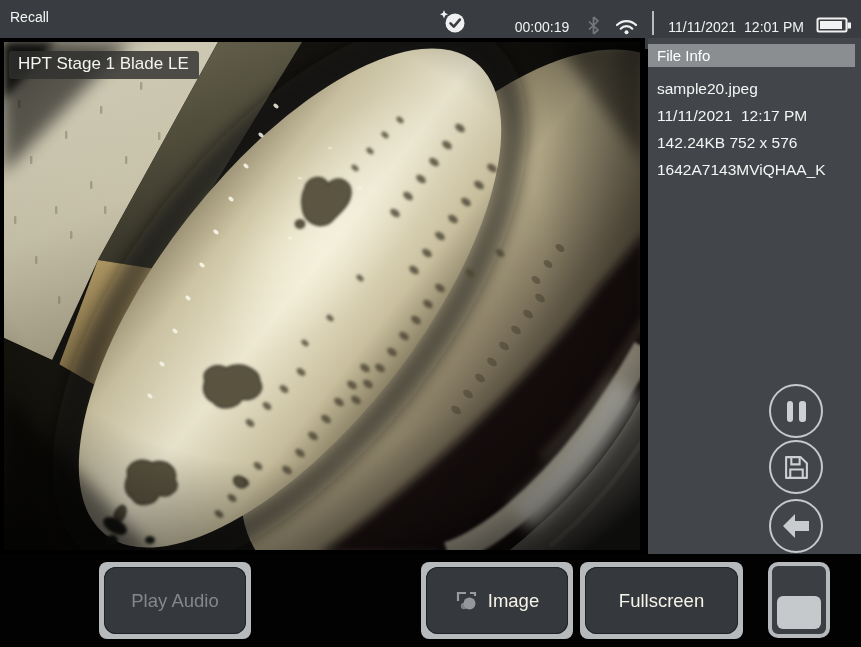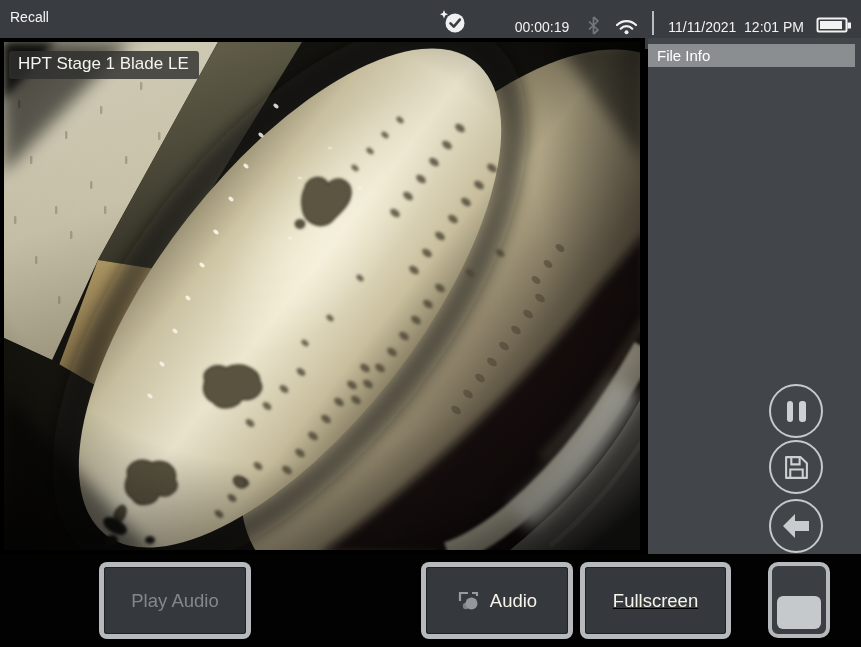--- a/index.html
+++ b/index.html
@@ -64,30 +64,30 @@
   .pause-icon{display:flex;gap:6px;}
   .pause-icon span{display:block;width:6.5px;height:21px;background:#ced1d3;border-radius:3px;}
   
   .bottom-bar{position:absolute;left:0;top:554px;width:861px;height:93px;background:#020202;}
   .soft-btn{
     position:absolute;top:8px;height:77px;width:152px;
     background:#b6babd;border-radius:8px;padding:5px;box-sizing:border-box;
     border:none;cursor:pointer;
   }
   .soft-btn .inner{
-    width:100%;height:100%;background:#35393d;border-radius:3px;
+    width:100%;height:100%;background:#35393d;border-radius:12px;
     display:flex;align-items:center;justify-content:center;gap:9px;
     color:#f6f3e9;font-size:18.5px;font-weight:500;
     box-shadow:inset 0 0 0 1px #202326;
   }
   .soft-btn.disabled .inner{color:#84888c;font-weight:400;}
   .btn-play{left:99px;}
   .btn-analyze{left:259px;}
   .btn-image{left:421px;}
-  .btn-fullscreen{left:580px;width:151px;text-decoration:underline;}
+  .btn-fullscreen{left:580px;width:163px;}
   .toggle-btn{
     position:absolute;left:768px;top:8px;width:62px;height:76px;
     background:#3b3f43;border:4px solid #b6babd;border-radius:10px;
     box-sizing:border-box;cursor:pointer;padding:0;
   }
   .toggle-btn .toggle-light{
     position:absolute;left:5px;right:5px;bottom:5px;height:33px;
     background:#c6c9cb;border-radius:6px;
   }
 </style>
@@ -325,20 +325,26 @@
       <path d="M555,4 L645,4 L645,125 Z" fill="#000" opacity="0.5" filter="url(#b14)"></path>
       <path d="M4,355 L155,516 L4,516 Z" fill="#000" opacity="0.5" filter="url(#b14)"></path>
       <rect x="4" y="4" width="636" height="508" fill="url(#vignette)"></rect>
     </g>
   </svg>
   <div class="annotation-label">HPT Stage 1 Blade LE</div>
 </div>
 
 <div class="file-panel">
   <div class="file-header">File Info</div>
+  <div class="file-rows">
+    <p class="file-row">sample20.jpeg</p>
+    <p class="file-row">11/11/2021  12:17 PM</p>
+    <p class="file-row">142.24KB 752 x 576</p>
+    <p class="file-row">1642A7143MViQHAA_K</p>
+  </div>
 
   <button class="circle-btn pause-btn">
     <span class="pause-icon">
         <span></span>
         <span></span>
       </span>
   </button>
   <button class="circle-btn save-btn">
     <svg width="27" height="27" viewBox="0 0 26 26">
       <path d="M3,3 L17,3 L23,9 L23,23 L3,23 Z" fill="none" stroke="#ced1d3" stroke-width="2" stroke-linejoin="round"></path>
@@ -360,21 +366,21 @@
       </span>
   </button>
   <button class="soft-btn btn-image">
     <span class="inner">
       <svg width="24" height="22" viewBox="0 0 24 22">
         <polyline points="3,11 3,3 11,3" fill="none" stroke="#989ca0" stroke-width="2.2"></polyline>
         <polyline points="15,3 20,3 20,6" fill="none" stroke="#989ca0" stroke-width="2.2"></polyline>
         <circle cx="9" cy="16" r="3.2" fill="#7e8286"></circle>
         <circle cx="14.5" cy="13.5" r="6" fill="#94989c"></circle>
       </svg>
-      <span>Audio</span>
+      <span>Image</span>
     </span>
   </button>
   <button class="soft-btn btn-fullscreen">
     <span class="inner">
         <span>Fullscreen</span>
       </span>
   </button>
   <button class="toggle-btn">
     <span class="toggle-light"></span>
   </button>

